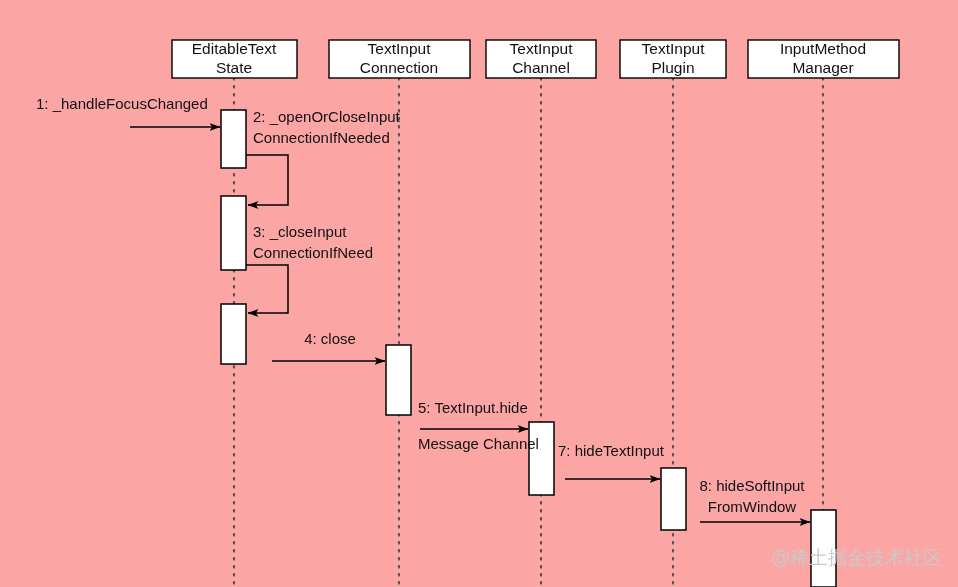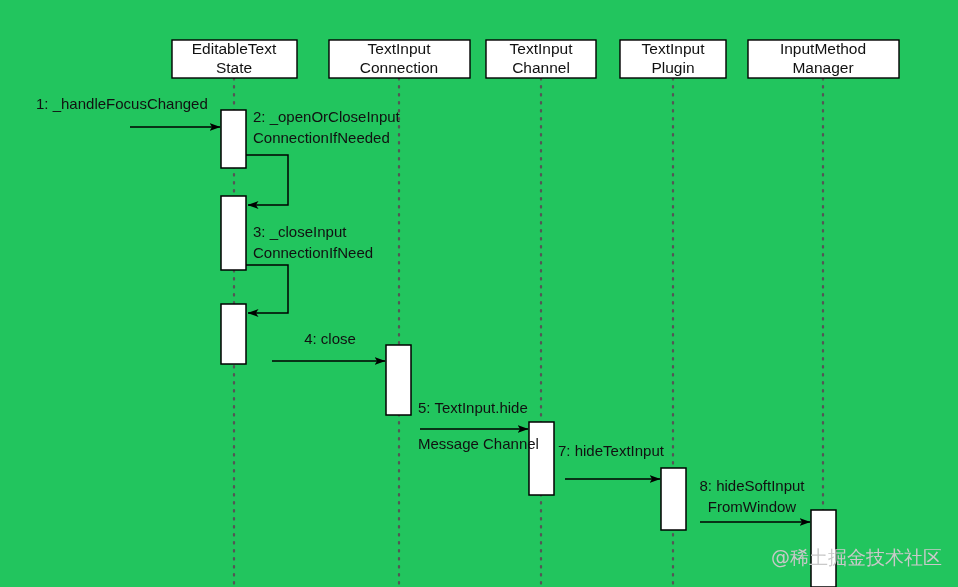--- a/index.html
+++ b/index.html
@@ -8,21 +8,21 @@
     background: #ffffff;
   }
   body {
     font-family: "Liberation Sans", sans-serif;
     color: #1a1a1a;
   }
   #canvas {
     position: relative;
     width: 958px;
     height: 587px;
-    background: #22c55e;
+    background: #fca5a5;
     overflow: hidden;
   }
   svg#diagram {
     position: absolute;
     left: 0;
     top: 0;
     width: 958px;
     height: 587px;
   }
   .participant-box {

